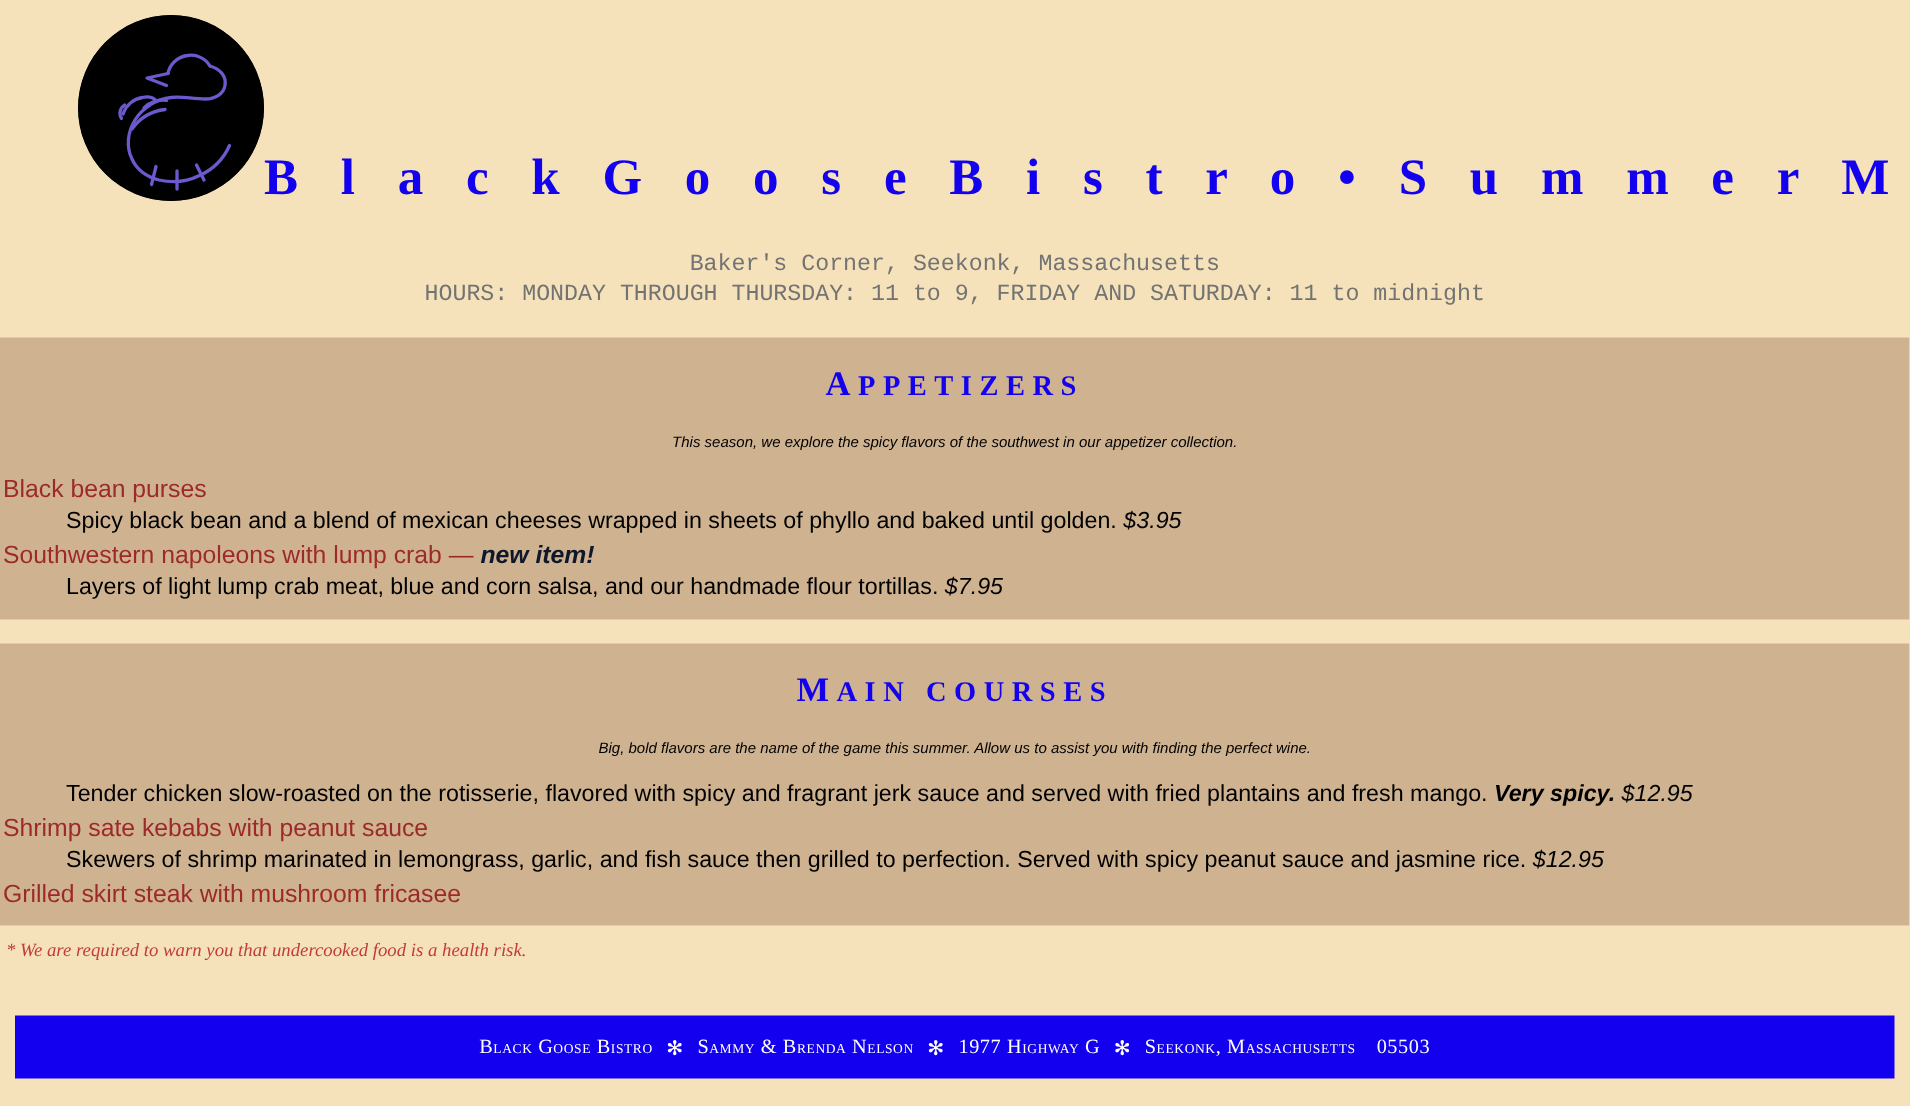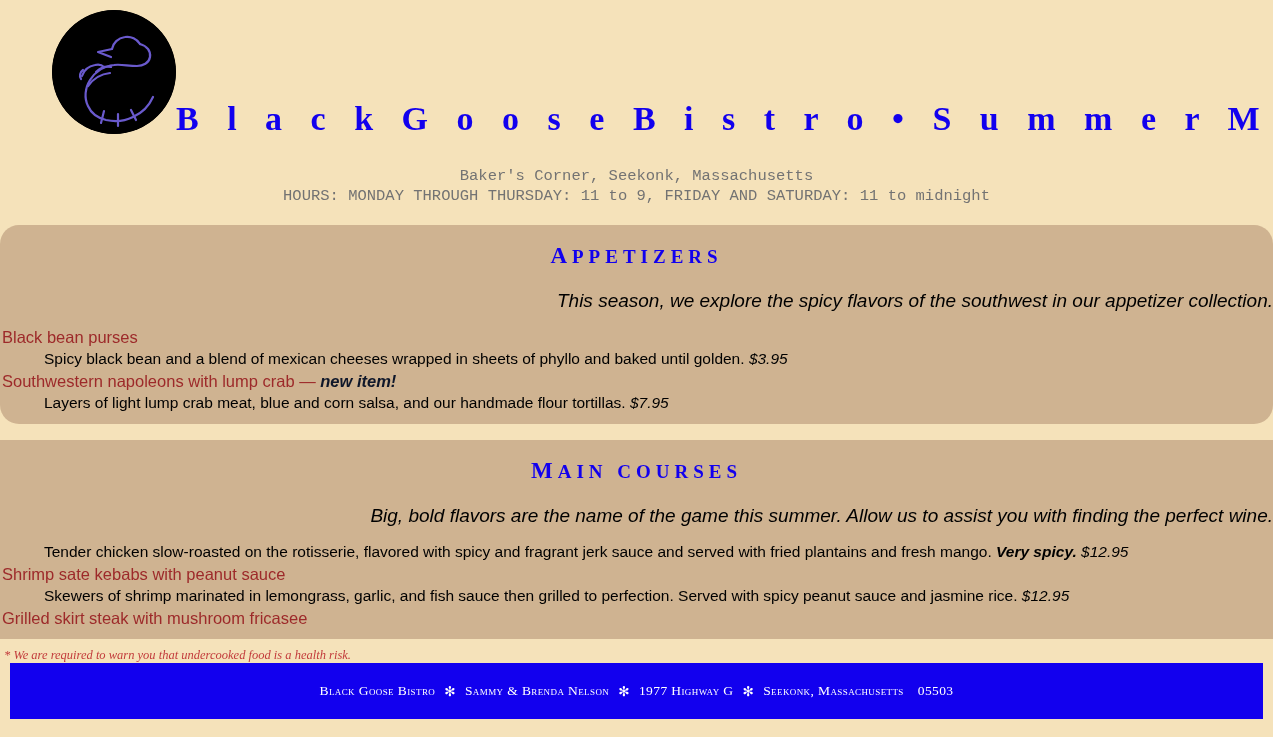--- a/index.html
+++ b/index.html
@@ -60,37 +60,37 @@
     margin-top: 6px;
     font-family: Liberation Mono, monospace;
   }
 
   
   .section {
     background: #cfb391;
     margin-top: 16px;
     padding: 12px 0 10px 0;
   }
-  .section.appetizers { margin-top: 19px; border-radius: 19px; }
+  .section.appetizers { margin-top: 19px; }
   .section-title {
     text-align: center;
     color: #1200ee;
     font-family: "Liberation Serif", serif;
     font-weight: bold;
     font-size: 23px;
     letter-spacing: 5px;
     margin: 6px 0 0 0;
   }
   .section-title .small {
     font-size: 19px;
   }
   .section-intro {
-    text-align: right;
-    font-style: italic;
-    font-size: 19px;
+    text-align: center;
+    font-style: italic;
+    font-size: 10px;
     margin: 21px 0 14px 0;
     color: #000;
   }
 
   .item-name {
     color: #9d2a2a;
     font-size: 16.5px;
     line-height: 22px;
     padding-left: 2px;
   }
@@ -126,21 +126,21 @@
     font-family: "Liberation Serif", serif;
     padding: 9px 0 0 4px;
   }
 
   
   .footer {
     position: absolute;
     left: 10px;
     right: 10px;
     bottom: 18px;
-    height: 56px;
+    height: 42px;
     background: #1200ee;
     color: #ffffff;
     display: flex;
     align-items: center;
     justify-content: center;
     font-family: "Liberation Serif", serif;
     font-size: 13.5px;
     letter-spacing: 0.4px;
   }
   .footer .sep { padding: 0 9px; }

